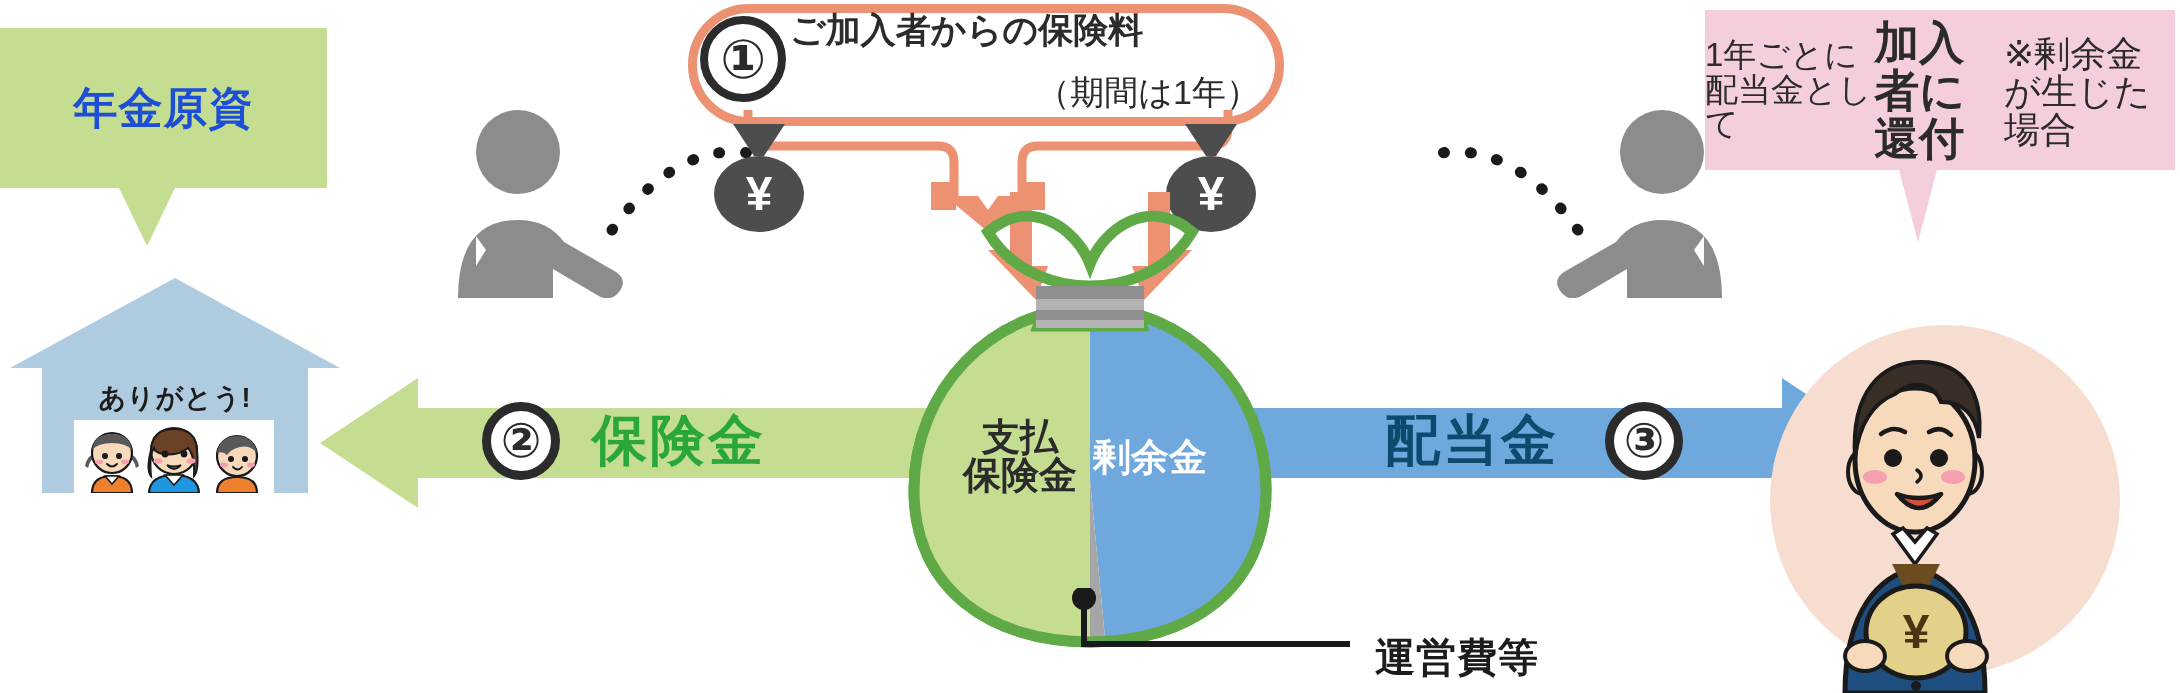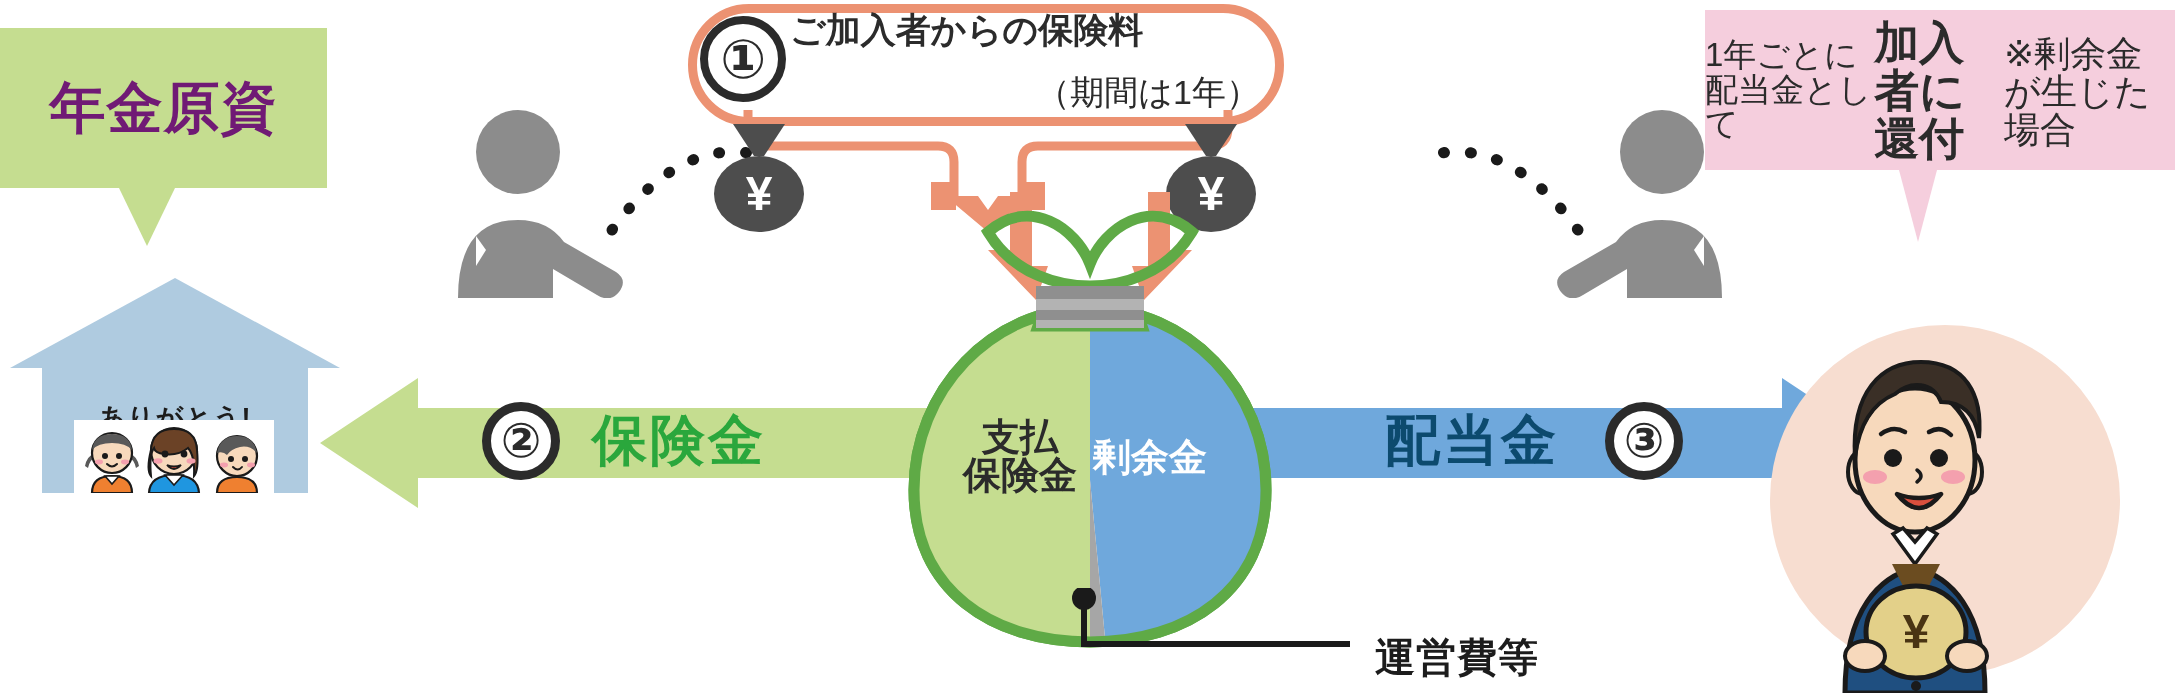--- a/index.html
+++ b/index.html
@@ -10,39 +10,39 @@
   }
   .abs{position:absolute;}
 
   
   #pension-callout{
     left:0;top:28px;width:327px;height:160px;
     background:#c5dd90;
     display:flex;flex-direction:column;align-items:center;justify-content:center;
     line-height:1.05;
   }
-  #pension-callout .t1{font-size:56px;font-weight:bold;letter-spacing:1px;color:#701a75;}
+  #pension-callout .t1{font-size:44px;font-weight:bold;letter-spacing:1px;color:#1d4ed8;}
   #pension-callout .t2{font-size:33px;font-weight:normal;margin-top:6px;color:#2b2b2b;}
   #pension-tail{
     left:119px;top:188px;width:0;height:0;
     border-left:28px solid transparent;border-right:28px solid transparent;
     border-top:58px solid #c5dd90;
   }
 
   
   #house-roof{
     left:10px;top:278px;width:0;height:0;
     border-left:165px solid transparent;border-right:165px solid transparent;
     border-bottom:90px solid #afcbe0;
   }
   #house-body{
     left:42px;top:368px;width:266px;height:125px;background:#afcbe0;
   }
   #thanks-label{
-    left:42px;top:400px;width:266px;text-align:center;
+    left:42px;top:380px;width:266px;text-align:center;
     font-size:27px;font-weight:bold;color:#1c1c1c;letter-spacing:1px;
   }
   #family-photo{
     left:74px;top:420px;width:200px;height:73px;background:#fff;
     overflow:hidden;
   }
 
   
   #premium-bubble{
     left:688px;top:4px;width:596px;height:122px;

